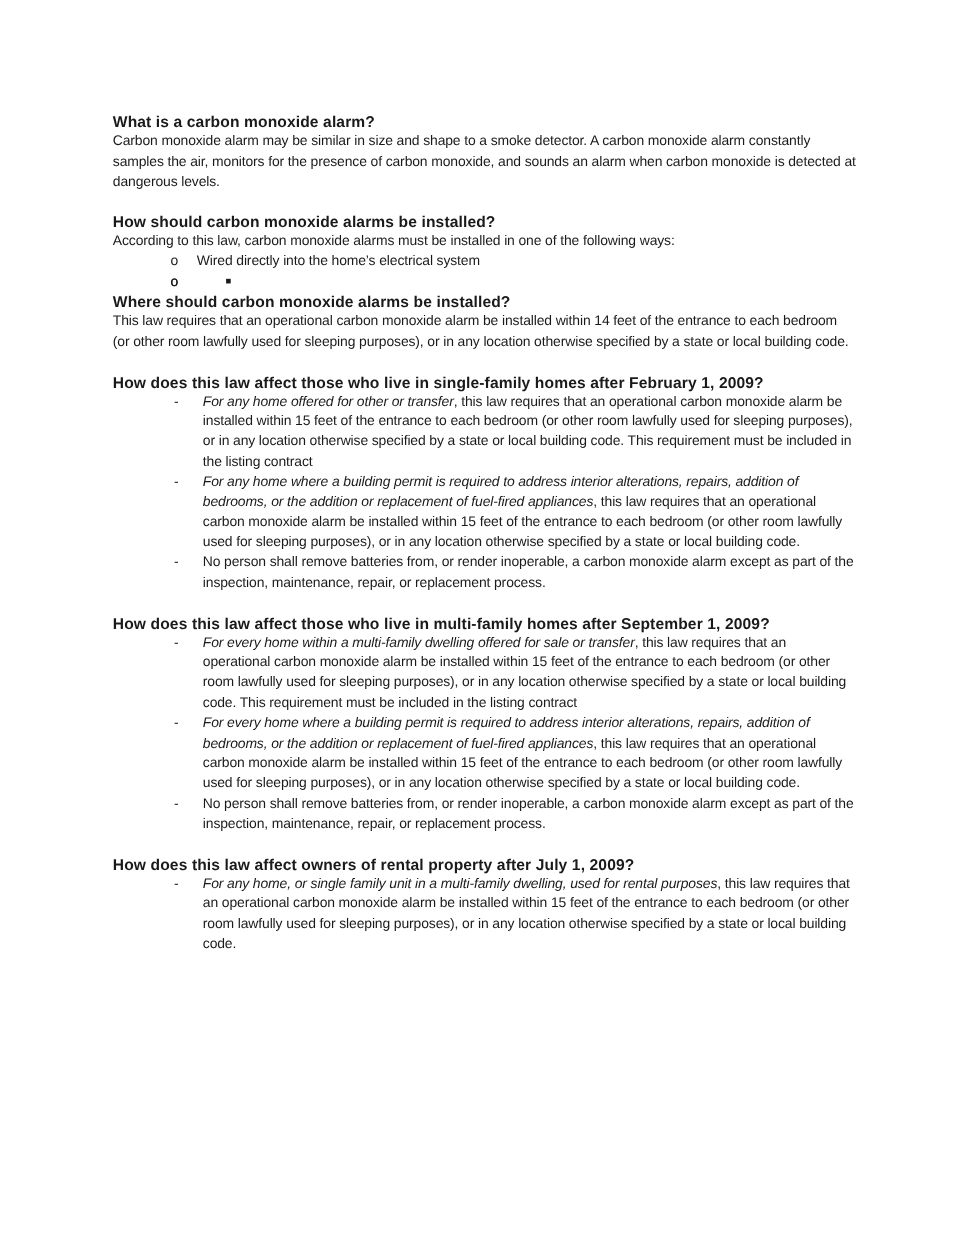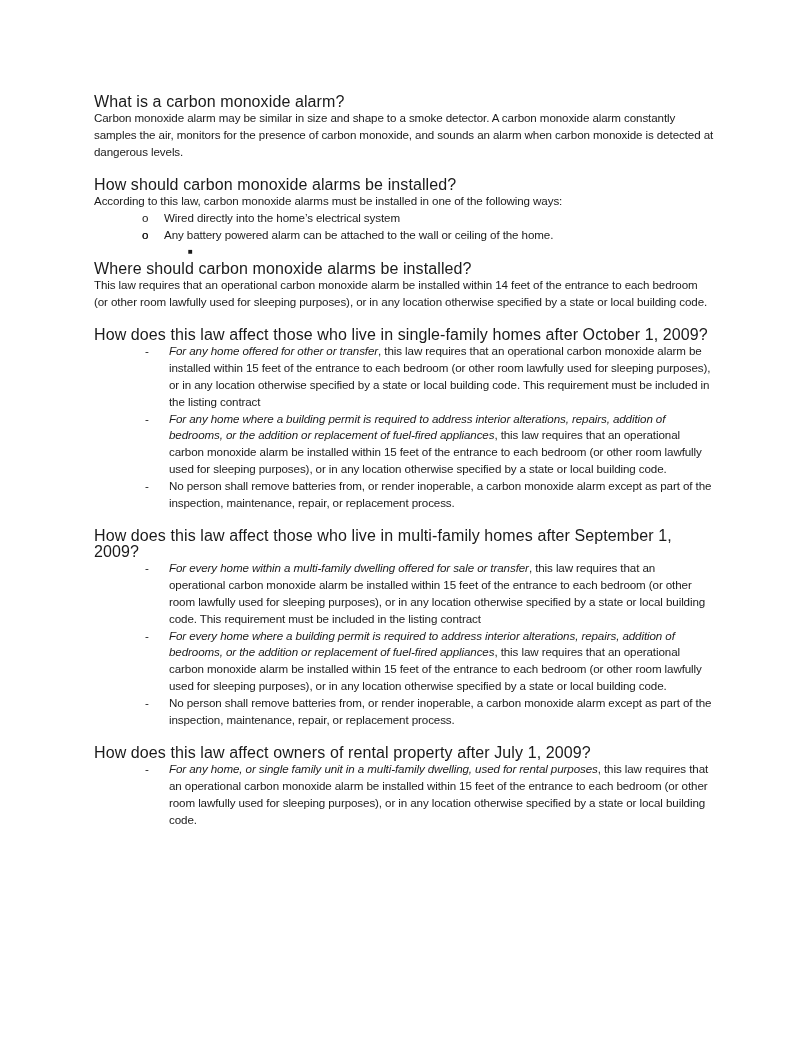--- a/index.html
+++ b/index.html
@@ -2,21 +2,21 @@
 <html><head>
 <meta charset="utf-8">
 <style>
   html, body { margin: 0; padding: 0; background: #ffffff; }
   body {
     width: 800px; height: 1047px; position: relative; overflow: hidden;
     font-family: "Liberation Sans", sans-serif;
     color: #1a1a1a;
   }
   .page { position: absolute; left: 94px; top: 94px; width: 620px; }
-  .heading { font-size: 16px; line-height: 16px; margin: 0; font-weight: normal; letter-spacing: 0.1px; }
+  .heading { font-size: 13px; line-height: 16px; margin: 0; font-weight: bold; letter-spacing: 0.1px; }
   .para { font-size: 11.6px; line-height: 16.8px; margin: 0; letter-spacing: -0.1px; }
   .section { margin-bottom: 17px; }
   .list { margin: 0; padding: 0; list-style: none; }
   .item { position: relative; font-size: 11.6px; line-height: 16.8px; letter-spacing: -0.1px; }
   .l1 { padding-left: 70px; }
   .l1 > .marker { position: absolute; left: 48px; top: 0; }
   .l2 { padding-left: 117px; }
   .l2 > .marker { position: absolute; left: 94px; top: 0; font-size: 8px; }
   .dash { padding-left: 75px; }
   .dash > .marker { position: absolute; left: 51px; top: 0; }
@@ -38,35 +38,34 @@
     <ul class="list">
       <li class="item l1">
         <span class="marker">o</span>
         <span>Wired directly into the home’s electrical system</span>
       </li>
       <li class="item l1">
         <span class="marker">o</span>
       </li>
       <li class="item l1">
         <span class="marker">o</span>
-        <span>Any battery powered alarm can be attached to the wall or ceiling of the home.</span>
       </li>
       <li class="item l2">
         <span class="marker">■</span>
       </li>
     </ul>
   </div>
 
   <div class="section">
     <h2 class="heading">Where should carbon monoxide alarms be installed?</h2>
     <p class="para">This law requires that an operational carbon monoxide alarm be installed within 14 feet of the entrance to each bedroom (or other room lawfully used for sleeping purposes), or in any location otherwise specified by a state or local building code.</p>
   </div>
 
   <div class="section">
-    <h2 class="heading">How does this law affect those who live in single-family homes after October 1, 2009?</h2>
+    <h2 class="heading">How does this law affect those who live in single-family homes after February 1, 2009?</h2>
     <ul class="list">
       <li class="item dash">
         <span class="marker">-</span>
         <em>For any home offered for other or transfer</em><span>, this law requires that an operational carbon monoxide alarm be installed within 15 feet of the entrance to each bedroom (or other room lawfully used for sleeping purposes), or in any location otherwise specified by a state or local building code.  This requirement must be included in the listing contract</span>
       </li>
       <li class="item dash">
         <span class="marker">-</span>
         <em>For any home where a building permit is required to address interior alterations, repairs, addition of bedrooms, or the addition or replacement of fuel-fired appliances</em><span>, this law requires that an operational carbon monoxide alarm be installed within 15 feet of the entrance to each bedroom (or other room lawfully used for sleeping purposes), or in any location otherwise specified by a state or local building code.</span>
       </li>
       <li class="item dash">

